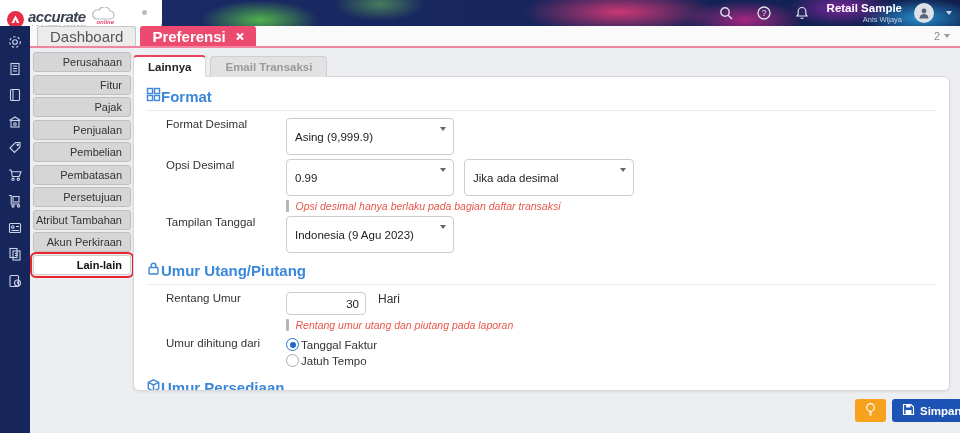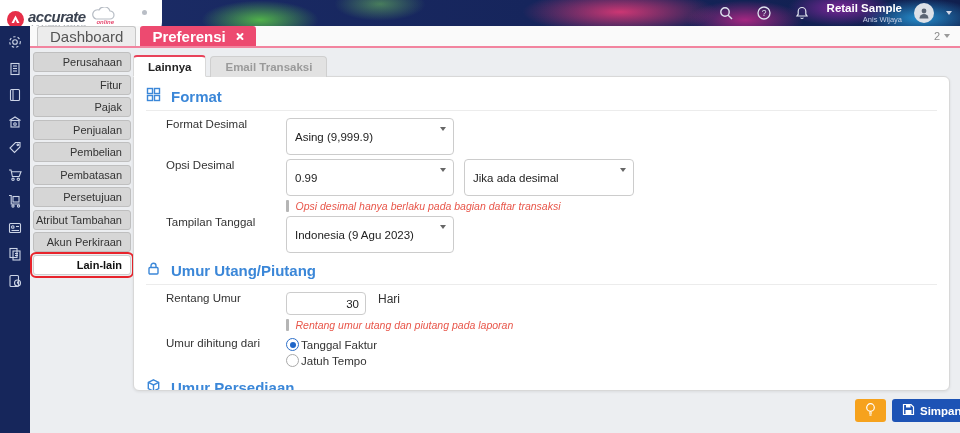--- a/index.html
+++ b/index.html
@@ -67,21 +67,21 @@
   .content-tabs { position:absolute; left:133px; top:55px; height:22px; display:flex; z-index:3; }
   .ctab { height:22px; display:flex; align-items:center; padding:0 14px; font-size:11.5px; font-weight:bold;
     border-radius:4px 4px 0 0; cursor:pointer; }
   .ctab.active { background:#fff; color:#222; border:1px solid #d8d8d8; border-bottom:1px solid #fff;
     border-top:2px solid #e8435a; }
   .ctab.inactive { background:#e2e2e2; color:#9a9a9a; border:1px solid #cfcfcf; border-bottom:none; margin-left:4px; height:21px; align-self:flex-end; }
   .panel { position:absolute; left:133px; top:76px; width:817px; height:315px; background:#fff;
     border:1px solid #d8d8d8; border-radius:0 6px 6px 6px; box-shadow:0 1px 3px rgba(0,0,0,.08);
     overflow:hidden; padding:6px 12px 0 12px; z-index:2; }
 
-  .sec-h { display:flex; align-items:flex-end; gap:10px; color:#3b87d8; font-size:15px; font-weight:bold;
+  .sec-h { display:flex; align-items:flex-end; gap:0; color:#3b87d8; font-size:15px; font-weight:bold;
     padding:4px 0 5px 0; border-bottom:1px solid #ececec; margin-bottom:7px; }
   .sec-h svg { stroke:#3b87d8; fill:none; stroke-width:1.4; }
 
   .frow { display:flex; margin:4px 0 4px 20px; }
   .flabel { width:120px; font-size:11.5px; color:#333; }
   .sel { width:168px; height:37px; border:1px solid #ccc; border-radius:4px; background:#fff;
     display:flex; align-items:center; font-size:11.5px; color:#222; padding:0 20px 0 8px; position:relative; cursor:pointer; }
   .sel .sel-chev { position:absolute; right:7px; top:8px; width:0; height:0;
     border-left:3.5px solid transparent; border-right:3.5px solid transparent; border-top:4px solid #666; }
   .sel.w2 { margin-left:10px; width:170px; }

